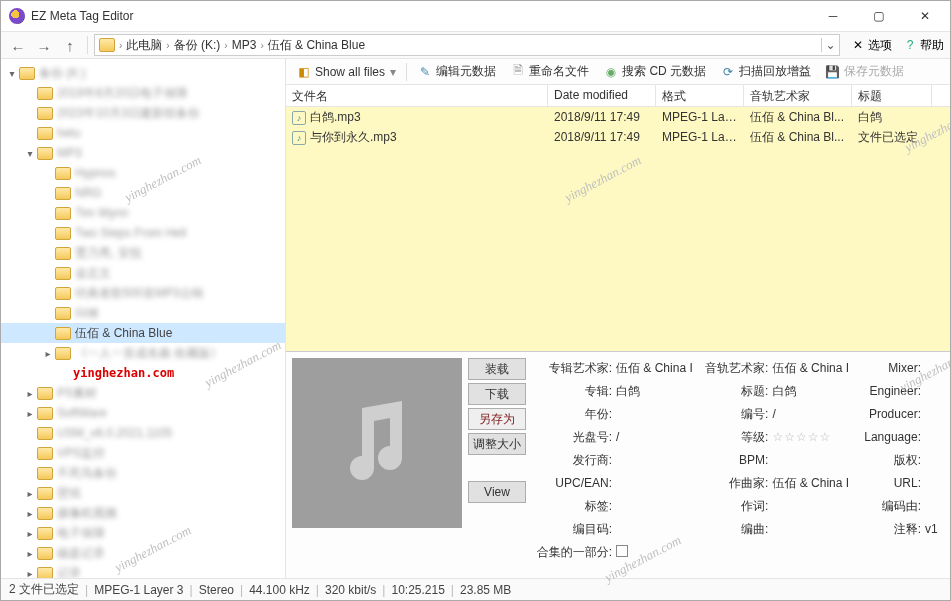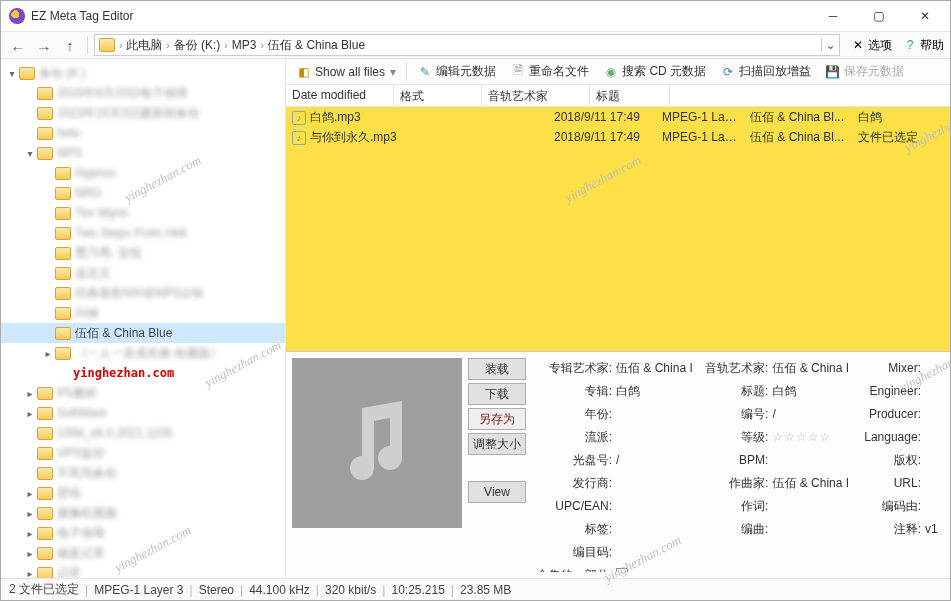--- a/index.html
+++ b/index.html
@@ -29,21 +29,21 @@
 .tree-row .redlbl{color:#d00;font-weight:bold;font-family:monospace}
 .indent0{padding-left:4px}.indent1{padding-left:22px}.indent2{padding-left:40px}.indent3{padding-left:58px}
 .right{flex:1;display:flex;flex-direction:column;min-width:0}
 .toolbar{height:26px;border-bottom:1px solid #e5e5e5;display:flex;align-items:center;padding:0 4px;gap:2px;background:#fdfdfd}
 .tbtn{display:flex;align-items:center;gap:3px;padding:2px 5px;border:1px solid transparent;color:#333;white-space:nowrap}
 .tbtn.dis{color:#aaa}
 .tbtn .ico{width:16px;height:16px;display:inline-flex;align-items:center;justify-content:center}
 .tsep{width:1px;height:18px;background:#ddd;margin:0 2px}
 .cols{height:22px;display:flex;align-items:stretch;border-bottom:1px solid #e5e5e5;background:#fff}
 .cols .c{border-right:1px solid #e5e5e5;padding:3px 6px;color:#333;overflow:hidden;white-space:nowrap}
-.filelist{flex:1;overflow:auto;background:#fde047}
+.filelist{flex:1;overflow:auto;background:#fef9c3}
 .frow{display:flex;height:20px;align-items:center}
 .frow .c{padding:0 6px;overflow:hidden;white-space:nowrap;text-overflow:ellipsis;color:#333}
 .frow .mico{width:14px;height:14px;border:1px solid #8aa;border-radius:2px;display:inline-flex;align-items:center;justify-content:center;margin-right:4px;color:#588;font-size:9px;flex-shrink:0}
 .details{height:227px;border-top:1px solid #ccc;background:#fdfdfd;display:flex;flex-direction:column}
 .dettop{flex:1;display:flex;padding:6px;gap:6px;overflow:hidden}
 .art{width:170px;height:170px;background:#9e9e9e;display:flex;align-items:center;justify-content:center;flex-shrink:0}
 .art svg{width:100px;height:100px;fill:#cfcfcf}
 .btncol{display:flex;flex-direction:column;gap:3px;flex-shrink:0}
 .dbtn{width:58px;height:22px;border:1px solid #adadad;background:#e1e1e1;color:#333;display:flex;align-items:center;justify-content:center}
 .dbtn.dis{color:#7f1d1d;background:#efefef}
@@ -258,20 +258,21 @@
           <span class="ico" style="color:#48a">⟳</span>
           <span>扫描回放增益</span>
         </div>
       <div class="tbtn dis">
           <span class="ico">💾</span>
           <span>保存元数据</span>
         </div>
     </div>
 
     <div class="cols">
+      <div class="c c-name">文件名</div>
       <div class="c c-date">Date modified</div>
       <div class="c c-fmt">格式</div>
       <div class="c c-art">音轨艺术家</div>
       <div class="c c-tit">标题</div>
     </div>
 
     <div class="filelist" id="flist">
         <div class="frow">
           <div class="c c-name"><span class="mico">♪</span>白鸽.mp3</div>
           <div class="c c-date">2018/9/11 17:49</div>
@@ -312,24 +313,20 @@
                 </div>
                 <div class="mrow">
                   <div class="k" style="width:88px">专辑:</div>
                   <div class="v" style="width:92px">白鸽</div>
                 </div>
                 <div class="mrow">
                   <div class="k" style="width:88px">年份:</div>
                   <div class="v" style="width:92px"></div>
                 </div>
                 <div class="mrow">
-                  <div class="k" style="width:88px">流派:</div>
-                  <div class="v" style="width:92px"></div>
-                </div>
-                <div class="mrow">
                   <div class="k" style="width:88px">光盘号:</div>
                   <div class="v" style="width:92px">/</div>
                 </div>
                 <div class="mrow">
                   <div class="k" style="width:88px">发行商:</div>
                   <div class="v" style="width:92px"></div>
                 </div>
                 <div class="mrow">
                   <div class="k" style="width:88px">UPC/EAN:</div>
                   <div class="v" style="width:92px"></div>

